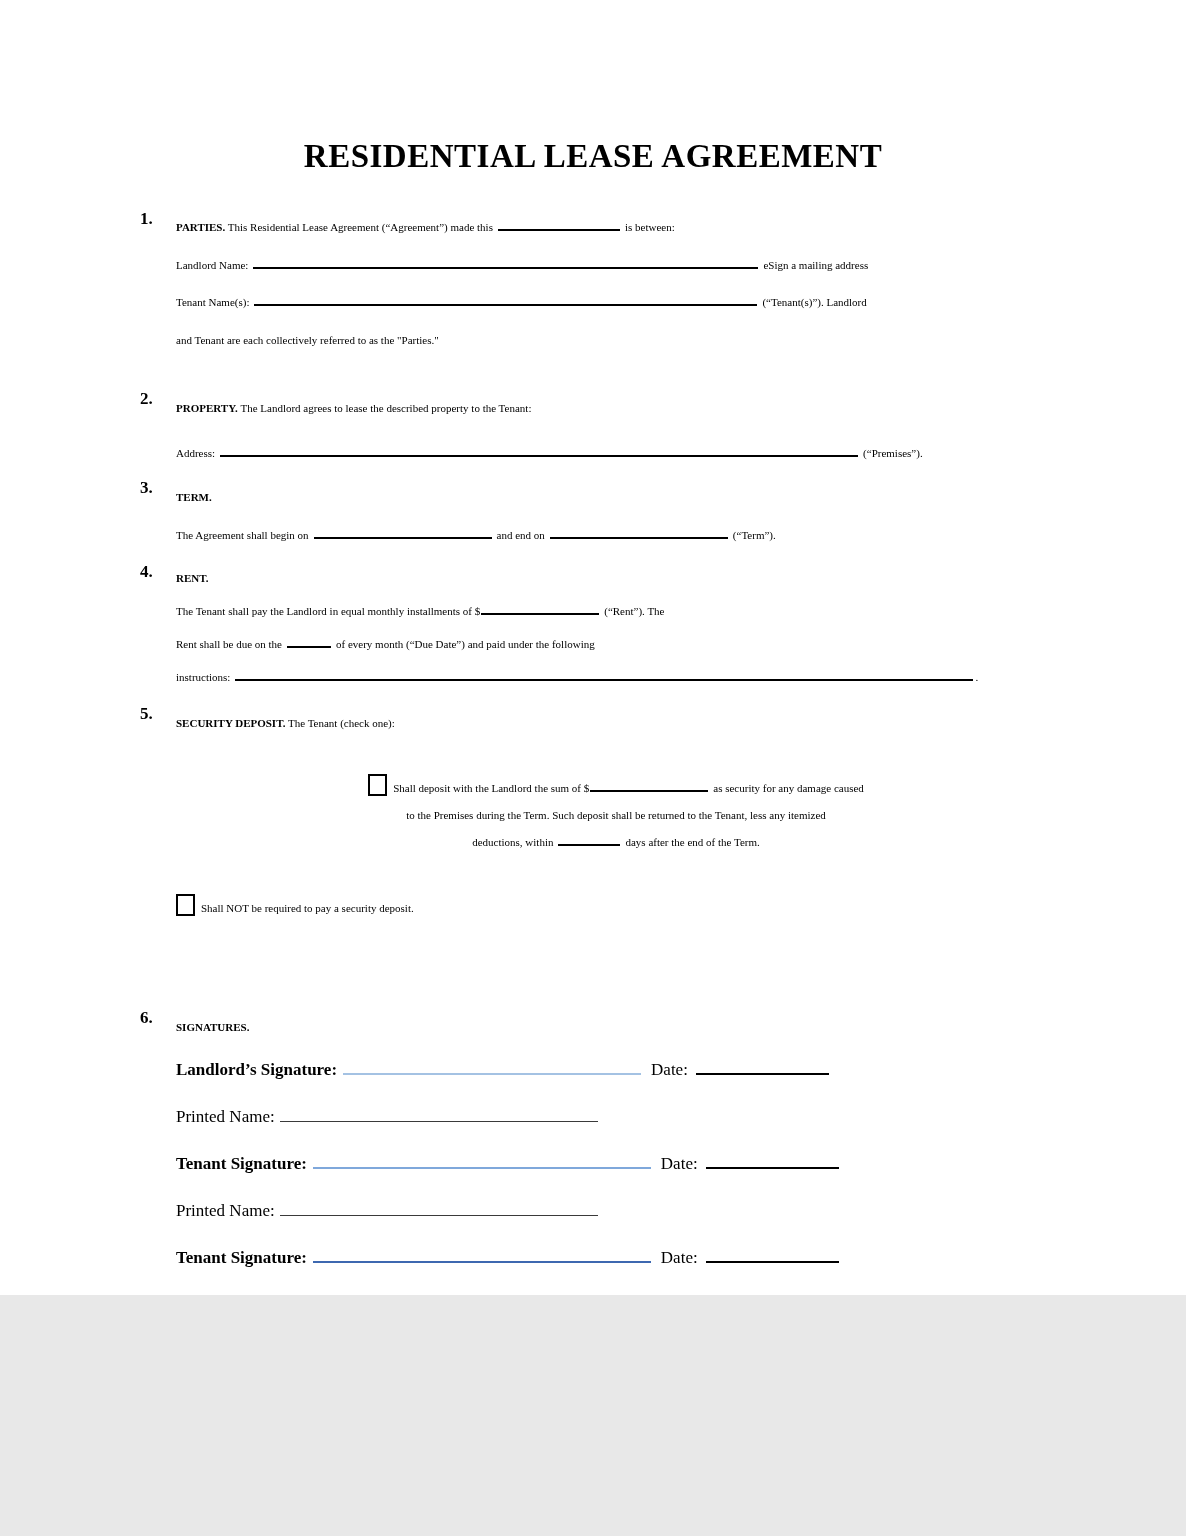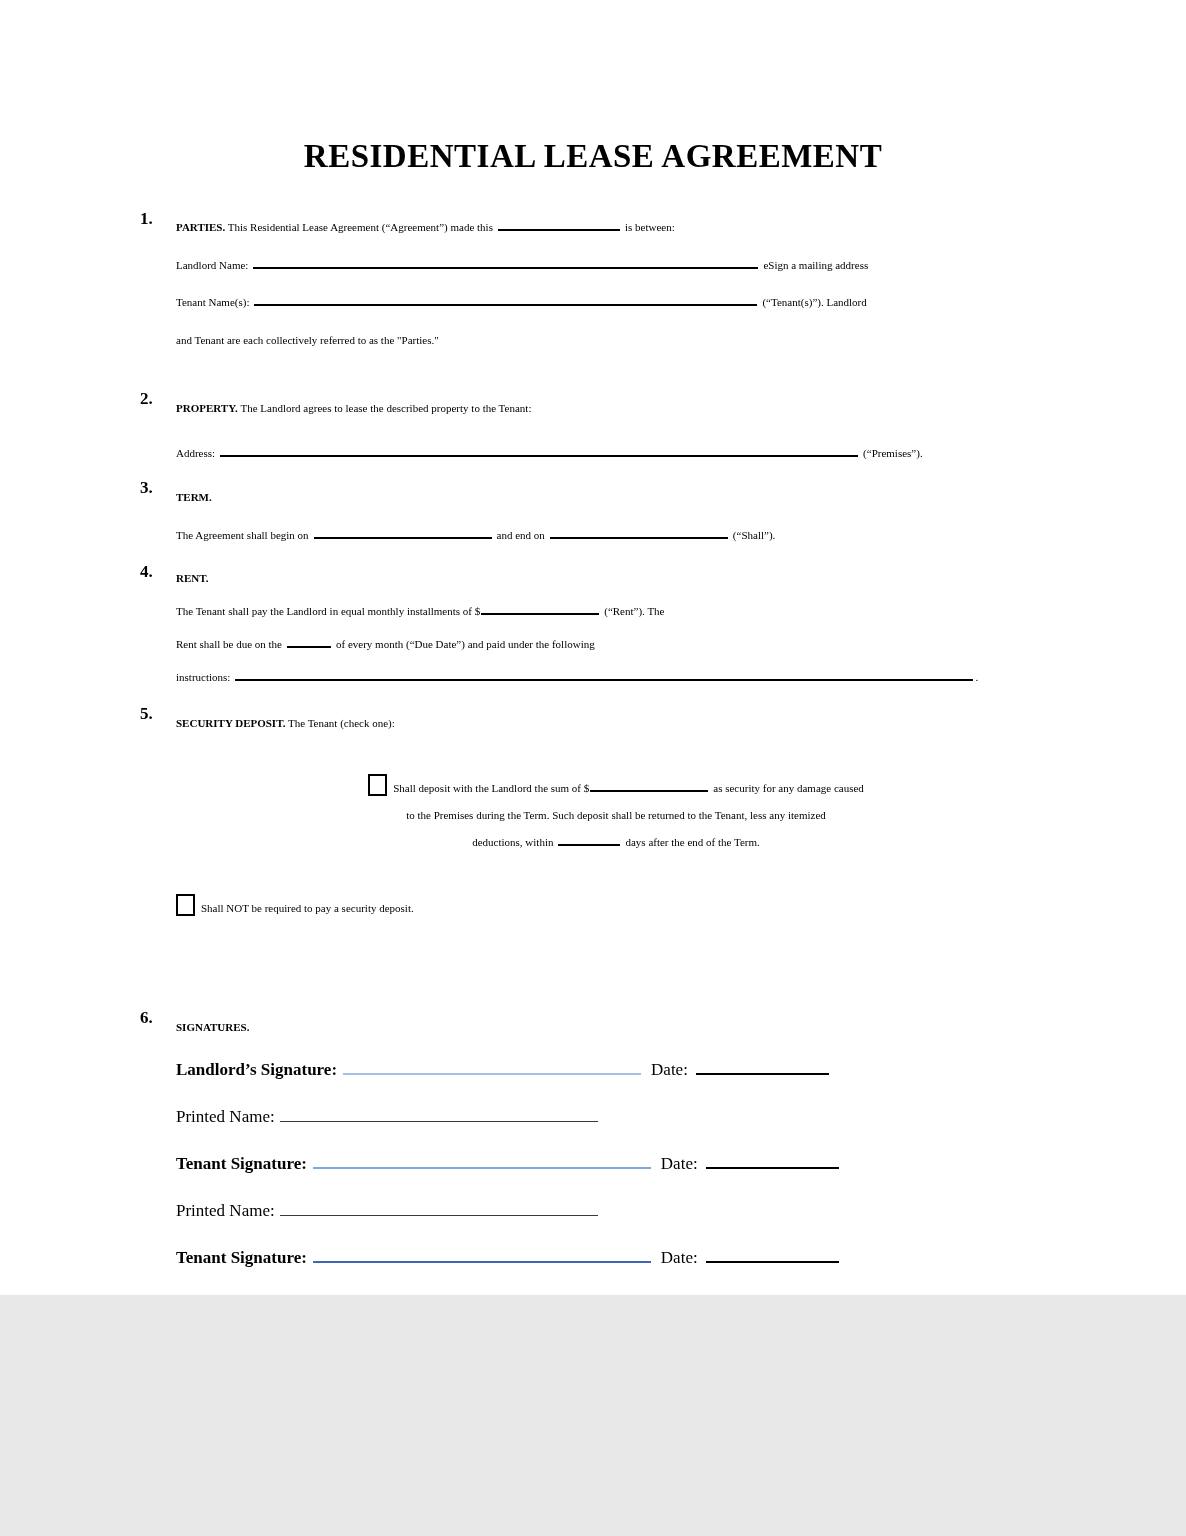--- a/index.html
+++ b/index.html
@@ -125,21 +125,21 @@
       <div class="sbody">
         <p class="line"><b>PROPERTY.</b> <span>The Landlord agrees to lease the described property to the Tenant:</span></p>
         <p class="line addr"><span>Address:</span><span class="blank" style="width:638px"></span><span>(“Premises”).</span></p>
       </div>
     </div>
 
     <div class="section s3">
       <div class="num">3.</div>
       <div class="sbody">
         <p class="line"><b>TERM.</b></p>
-        <p class="line"><span>The Agreement shall begin on</span><span class="blank" style="width:178px"></span><span>and end on</span><span class="blank" style="width:178px"></span><span>(“Shall”).</span></p>
+        <p class="line"><span>The Agreement shall begin on</span><span class="blank" style="width:178px"></span><span>and end on</span><span class="blank" style="width:178px"></span><span>(“Term”).</span></p>
       </div>
     </div>
 
     <div class="section s4">
       <div class="num">4.</div>
       <div class="sbody">
         <p class="line hline"><b>RENT.</b></p>
         <p class="line"><span>The Tenant shall pay the Landlord in equal monthly installments of $</span><span class="blank nol" style="width:118px"></span><span>(“Rent”). The</span></p>
         <p class="line"><span>Rent shall be due on the</span><span class="blank" style="width:44px"></span><span>of every month (“Due Date”) and paid under the following</span></p>
         <p class="line"><span>instructions:</span><span class="blank tight-r" style="width:738px"></span><span>.</span></p>

